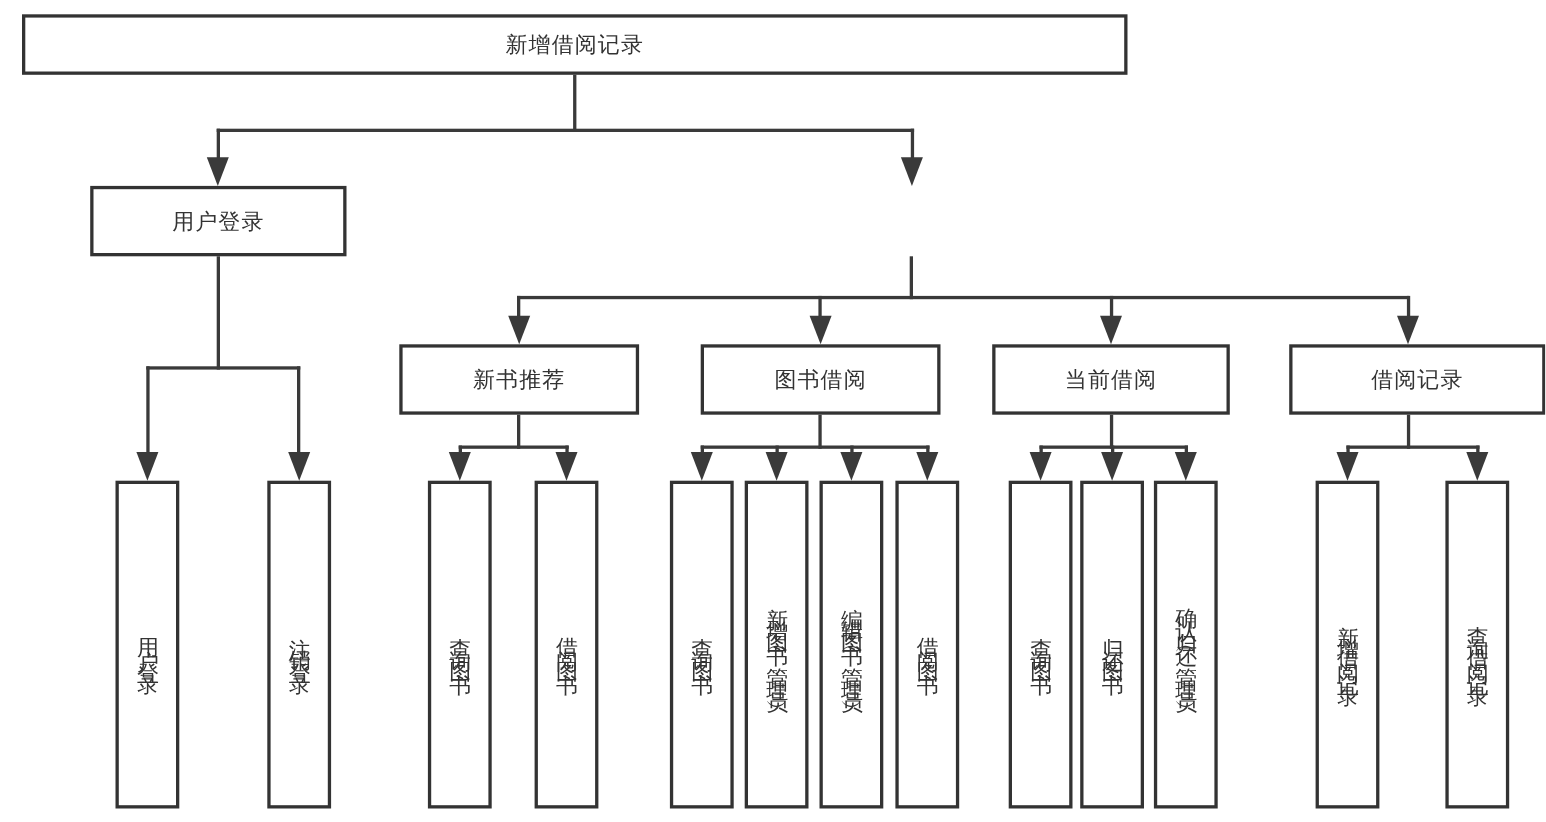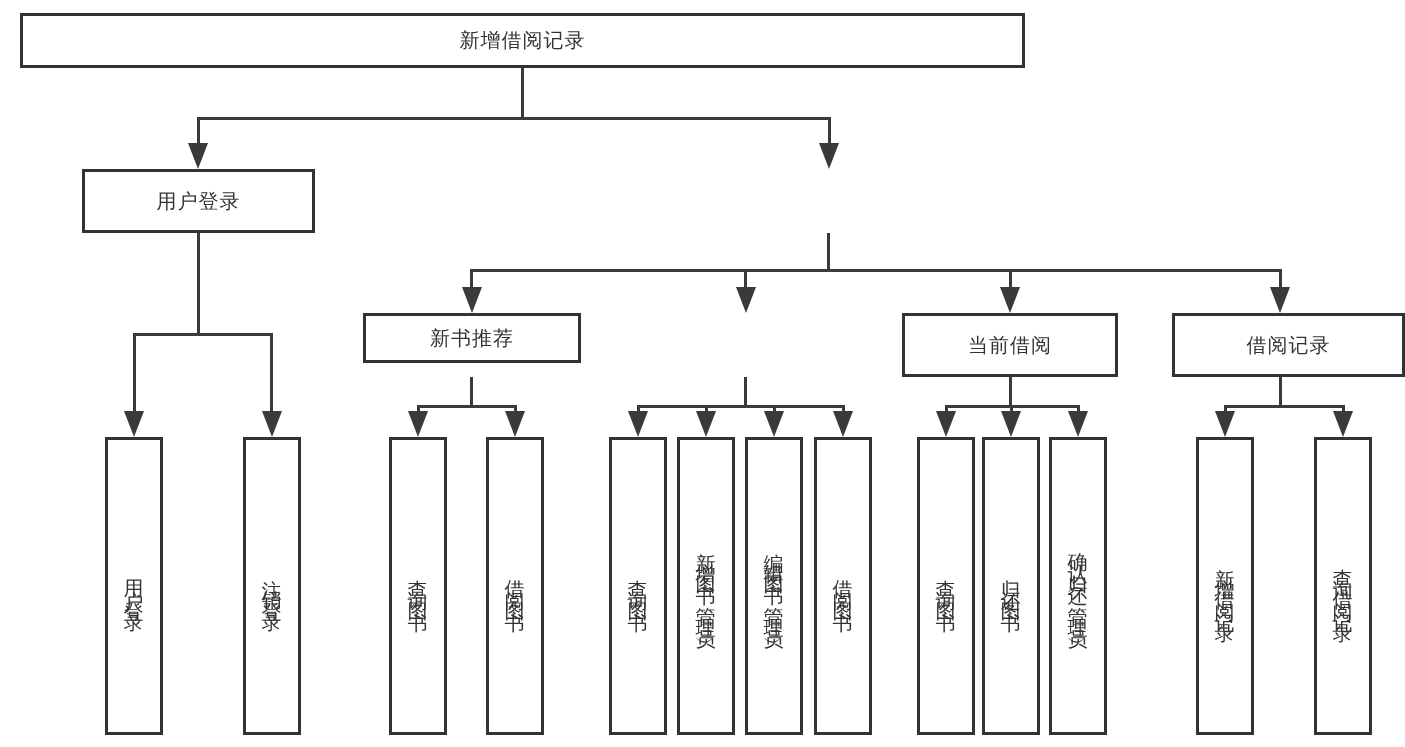--- a/index.html
+++ b/index.html
@@ -35,22 +35,25 @@
 <div class="canvas">
 
   <div class="box" style="left:20px;top:13px;width:1005px;height:55px;">
     <span>新增借阅记录</span>
   </div>
 
   <div class="box" style="left:82px;top:169px;width:233px;height:64px;">
     <span>用户登录</span>
   </div>
 
-  <div class="box" style="left:363px;top:313px;width:218px;height:50px;">
+  <div class="box" style="left:363px;top:313px;width:218px;height:64px;">
     <span>新书推荐</span>
+  </div>
+  <div class="box" style="left:637px;top:313px;width:218px;height:64px;">
+    <span>图书借阅</span>
   </div>
   <div class="box" style="left:902px;top:313px;width:216px;height:64px;">
     <span>当前借阅</span>
   </div>
   <div class="box" style="left:1172px;top:313px;width:233px;height:64px;">
     <span>借阅记录</span>
   </div>
 
   <div class="box vbox" style="left:105px;">
     <span class="vtext">用户登录</span>

